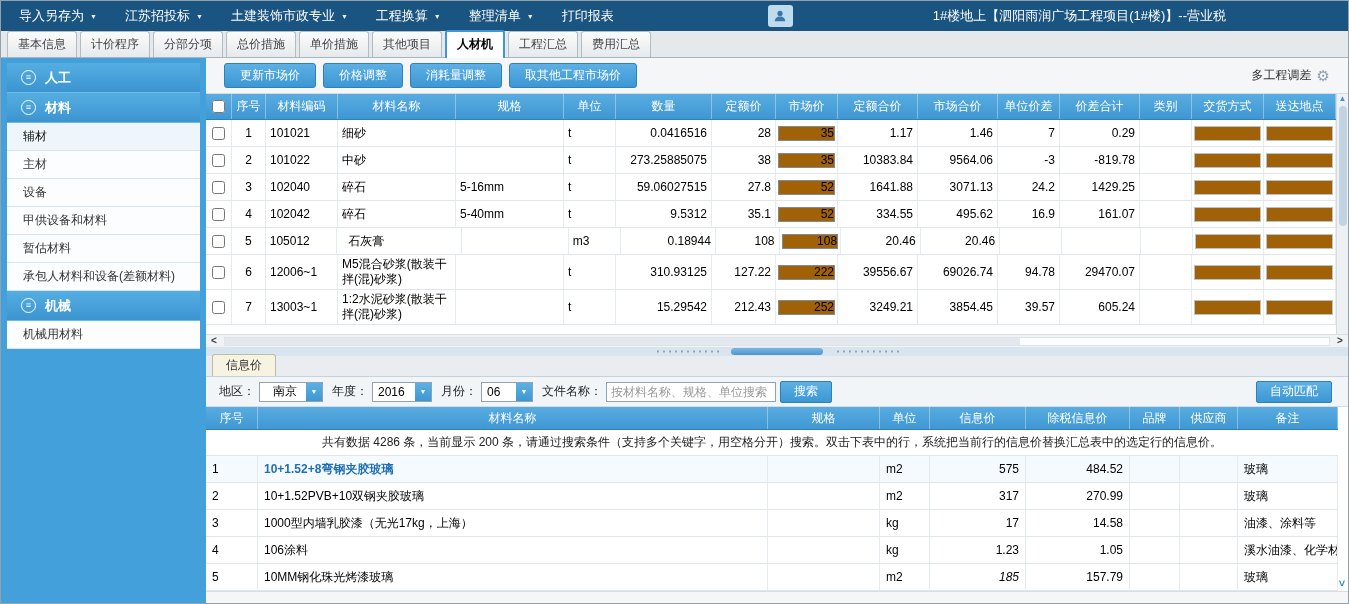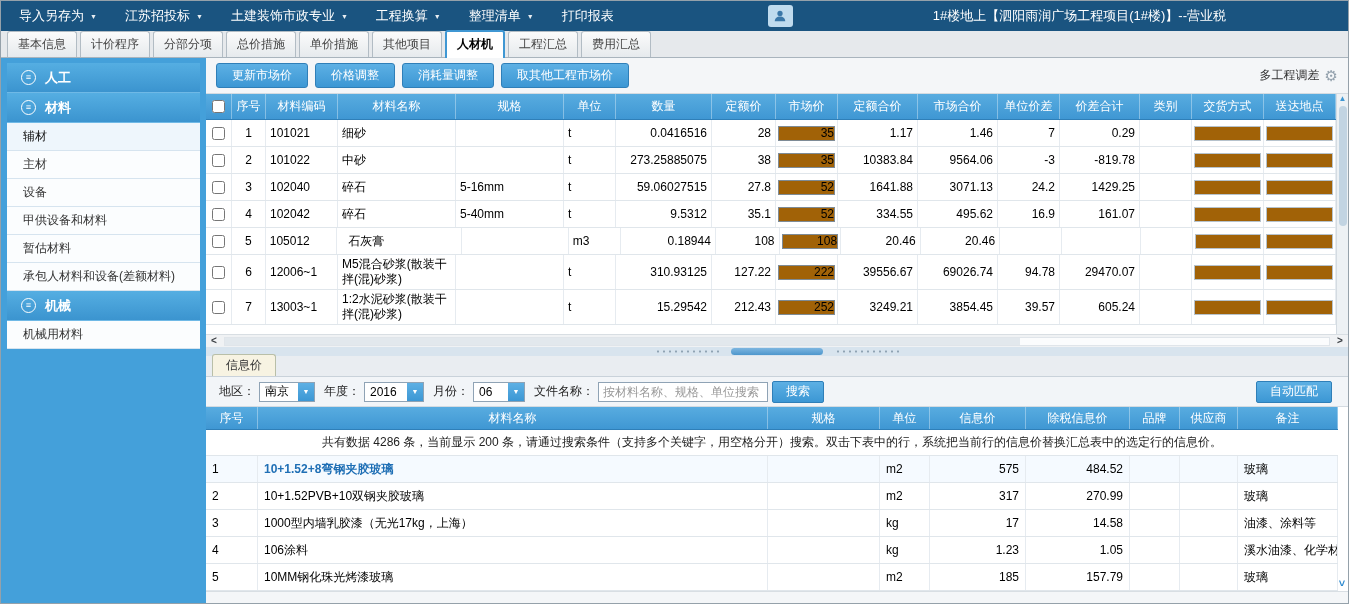--- a/index.html
+++ b/index.html
@@ -23,21 +23,21 @@
   .tab.active{background:#fff;border:2px solid #3f97d3;border-bottom:none;color:#000;font-weight:bold;padding:4px 10px 5px;margin-bottom:-1px;}
   
   .content{display:flex;height:547px;}
   .sidebar{width:205px;background:#44a0da;padding:5px 6px;display:flex;flex-direction:column;overflow:hidden;flex:none;}
   .sb-group{height:30px;flex:none;display:flex;align-items:center;gap:9px;padding:0 14px;color:#fff;font-weight:bold;font-size:13px;background:linear-gradient(#55aee2,#3b94cf);border-bottom:1px solid #6fb9e6;cursor:pointer;}
   .sb-icon{width:15px;height:15px;border:1px solid #fff;border-radius:50%;display:flex;align-items:center;justify-content:center;font-size:9px;line-height:1;flex:none;}
   .sb-item{height:28px;flex:none;display:flex;align-items:center;padding:0 10px 0 16px;background:#fbfdfe;color:#333;border-bottom:1px solid #d6e4ef;cursor:pointer;white-space:nowrap;overflow:hidden;}
   .sb-item.selected{background:#eef6fc;color:#111;}
   .main{flex:1;display:flex;flex-direction:column;background:#fff;position:relative;min-width:0;}
   
-  .toolbar{height:36px;flex:none;display:flex;align-items:center;gap:7px;padding:0 10px;background:#f4f6f8;border-bottom:1px solid #d4dbe1;}
+  .toolbar{height:36px;flex:none;display:flex;align-items:center;gap:7px;padding:0 18px;background:#f4f6f8;border-bottom:1px solid #d4dbe1;}
   .tbtn{height:25px;padding:0 15px;background:linear-gradient(#5db0e4,#3c97d4);color:#fff;border:1px solid #2f7fb8;border-radius:3px;font-size:12px;font-family:inherit;cursor:pointer;white-space:nowrap;}
   .toolbar-right{margin-left:auto;display:flex;align-items:center;gap:5px;color:#333;}
   .gear{color:#93a1ad;font-size:15px;line-height:1;cursor:pointer;}
   
   .mtable-wrap{display:flex;flex:none;}
   .mtable{width:1130px;}
   .mt-row{display:flex;background:#fff;border-bottom:1px solid #e0e6eb;}
   .mt-head{background:linear-gradient(#58ace0,#3f97d3);border-bottom:1px solid #2f7fb8;height:26px;}
   .mt-cell{padding:2px 4px;border-right:1px solid #e6ebf0;display:flex;align-items:center;min-height:26px;overflow:hidden;line-height:1.25;}
   .mt-head .mt-cell{color:#fff;justify-content:center;white-space:nowrap;border-right:1px solid rgba(255,255,255,.35);min-height:24px;}
@@ -423,21 +423,21 @@
       </div>
 
       <div class="info-panel">
         <div class="panel-tabs">
           <div class="panel-tab">信息价</div>
         </div>
 
         <div class="filters">
           <span class="flabel">地区：</span>
           <div class="combo">
-            <span class="cval" style="width:38px;">南京</span>
+            <span class="cval" style="width:38px;margin-left:8px;">南京</span>
             <span class="cbtn">▼</span>
           </div>
           <span class="flabel">年度：</span>
           <div class="combo">
             <span class="cval" style="width:42px;">2016</span>
             <span class="cbtn">▼</span>
           </div>
           <span class="flabel">月份：</span>
           <div class="combo">
             <span class="cval" style="width:34px;">06</span>
@@ -505,21 +505,21 @@
               <div class="bt-cell r" style="width: 104px;">1.05</div>
               <div class="bt-cell" style="width: 50px;"></div>
               <div class="bt-cell" style="width: 58px;"></div>
               <div class="bt-cell" style="width: 100px;">溪水油漆、化学材料类</div>
             </div>
             <div class="bt-row">
               <div class="bt-cell" style="width: 52px;">5</div>
               <div class="bt-cell" style="width: 510px;">10MM钢化珠光烤漆玻璃</div>
               <div class="bt-cell" style="width: 112px;"></div>
               <div class="bt-cell" style="width: 50px;">m2</div>
-              <div class="bt-cell r" style="width: 96px;">185</div>
+              <div class="bt-cell r" style="width: 96px; font-style: italic;">185</div>
               <div class="bt-cell r" style="width: 104px;">157.79</div>
               <div class="bt-cell" style="width: 50px;"></div>
               <div class="bt-cell" style="width: 58px;"></div>
               <div class="bt-cell" style="width: 100px;">玻璃</div>
             </div>
           </div>
 
         <div class="b-vscroll">
           <span class="vs-down">˅</span>
         </div>

